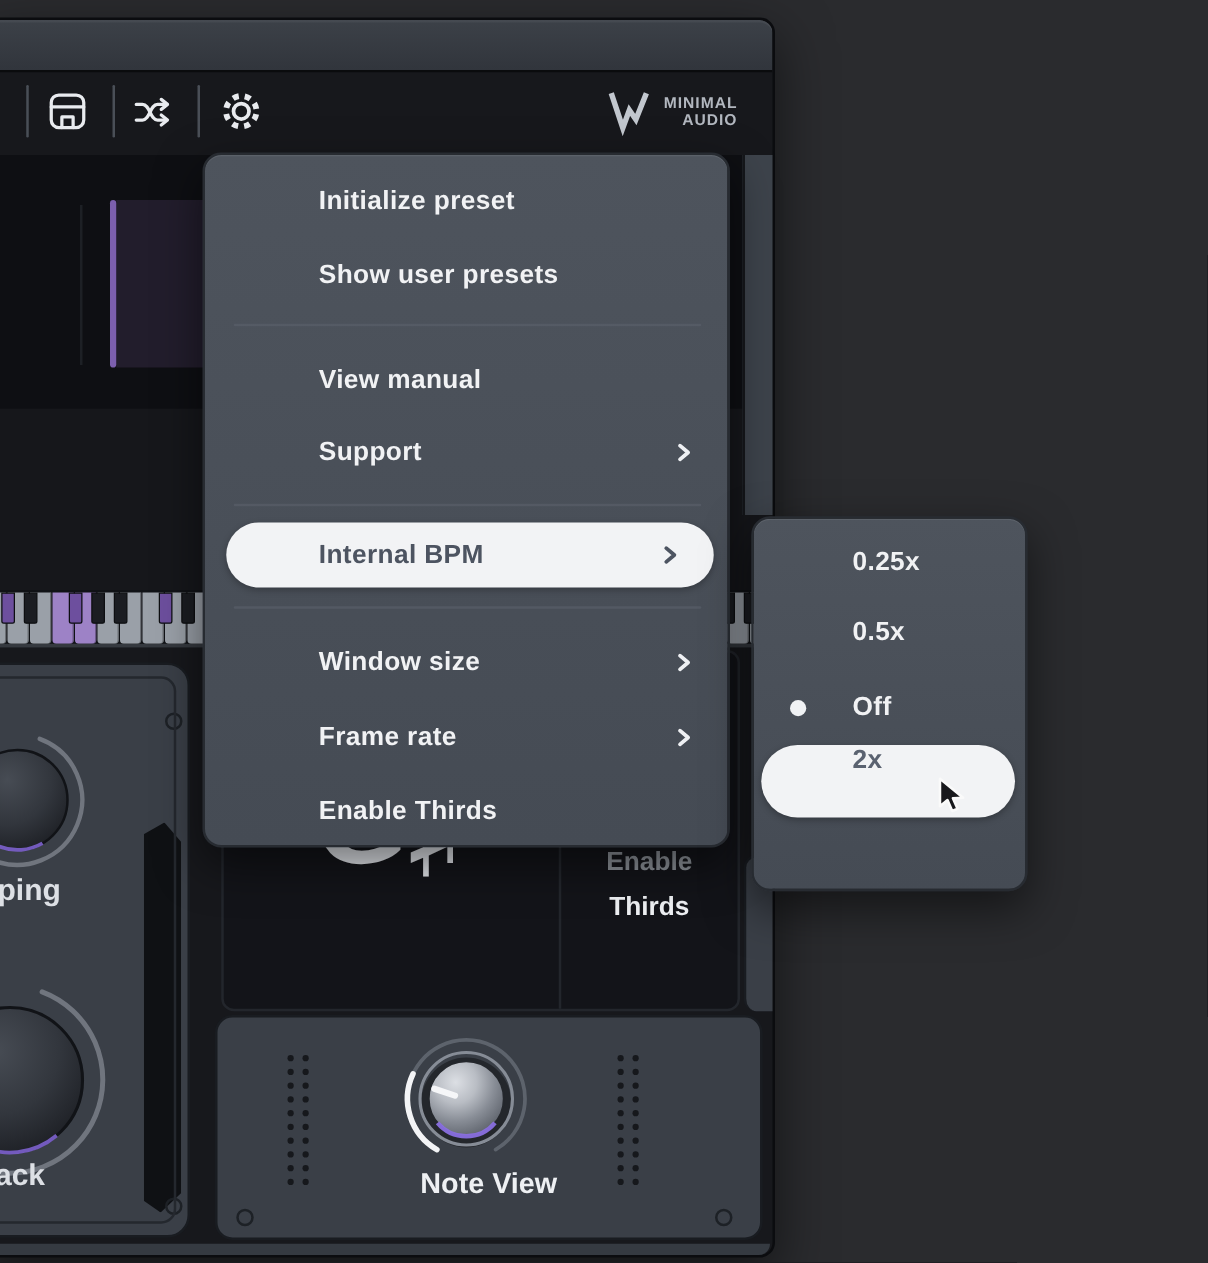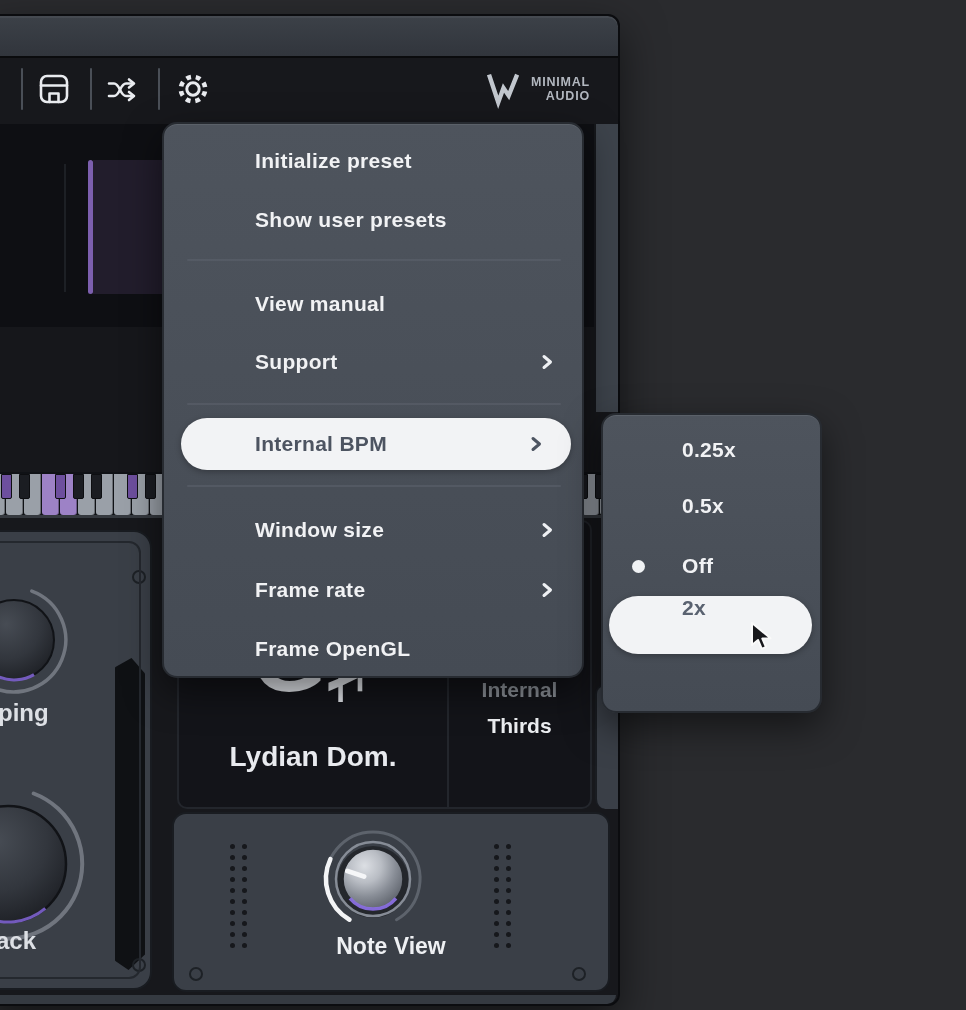--- a/index.html
+++ b/index.html
@@ -262,22 +262,21 @@
       </defs>
       <path d="M110.7,14.5 A75,75 0 1 1 53.3,153" fill="none" stroke="#70757e" stroke-width="4" stroke-linecap="round"></path>
       <circle cx="85" cy="85" r="58" fill="url(#darkB)" stroke="#111317" stroke-width="2.5"></circle>
       <path d="M122.3,129.4 A58,58 0 0 1 27.2,79.9" fill="none" stroke="#7e63cf" stroke-width="3" opacity=".9"></path>
     </svg>
     <div class="knob-lbl" style="left:8px; top:911px">ack</div>
 
     <div class="chord-box">
       <div class="chord-divider"></div>
       <div class="chord-note">G♯</div>
-      <div class="chord-scale">Lydian Dom.</div>
-      <div class="voicing-label">Internal</div>
+      <div class="voicing-label">Enable</div>
       <div class="voicing-value">Thirds</div>
     </div>
     <div class="sliver-panel"></div>
 
     <div class="noterate-panel">
       <div class="dot-grid" style="left:56px; top:30px">
           <div class="dot"></div>
           <div class="dot"></div>
           <div class="dot"></div>
           <div class="dot"></div>
@@ -376,21 +375,21 @@
         <path d="M6,3.5 L12.5,9 L6,14.5" fill="none" stroke="#eef0f3" stroke-width="3" stroke-linecap="round" stroke-linejoin="round"></path>
       </svg>
     </div>
     <div class="mi" style="top:444px">
       <span class="mi-label">Frame rate</span>
       <svg class="chev" width="18" height="18" viewBox="0 0 18 18">
         <path d="M6,3.5 L12.5,9 L6,14.5" fill="none" stroke="#eef0f3" stroke-width="3" stroke-linecap="round" stroke-linejoin="round"></path>
       </svg>
     </div>
     <div class="mi" style="top:503px">
-      <span class="mi-label">Frame OpenGL</span>
+      <span class="mi-label">Enable Thirds</span>
     </div>
   </div>
 
   <div class="menu-panel submenu">
     <div class="mi" style="top:13px">
       <span class="mi-label">0.25x</span>
     </div>
     <div class="mi" style="top:69px">
       <span class="mi-label">0.5x</span>
     </div>

